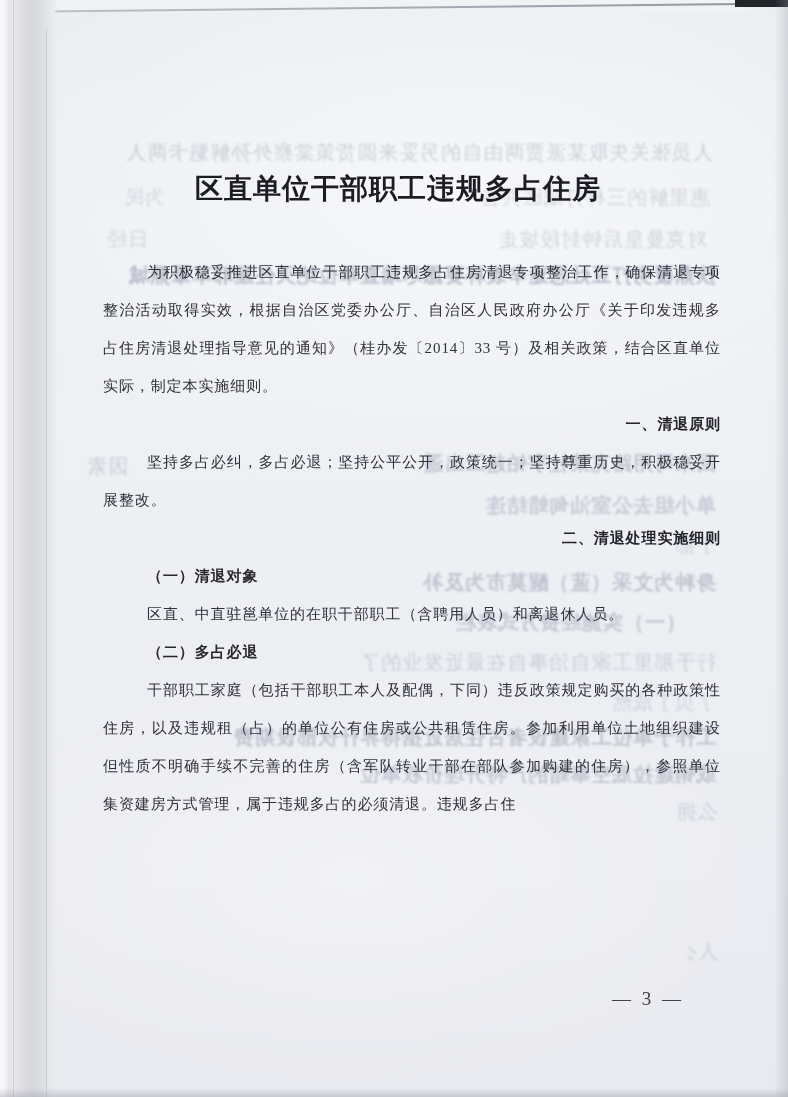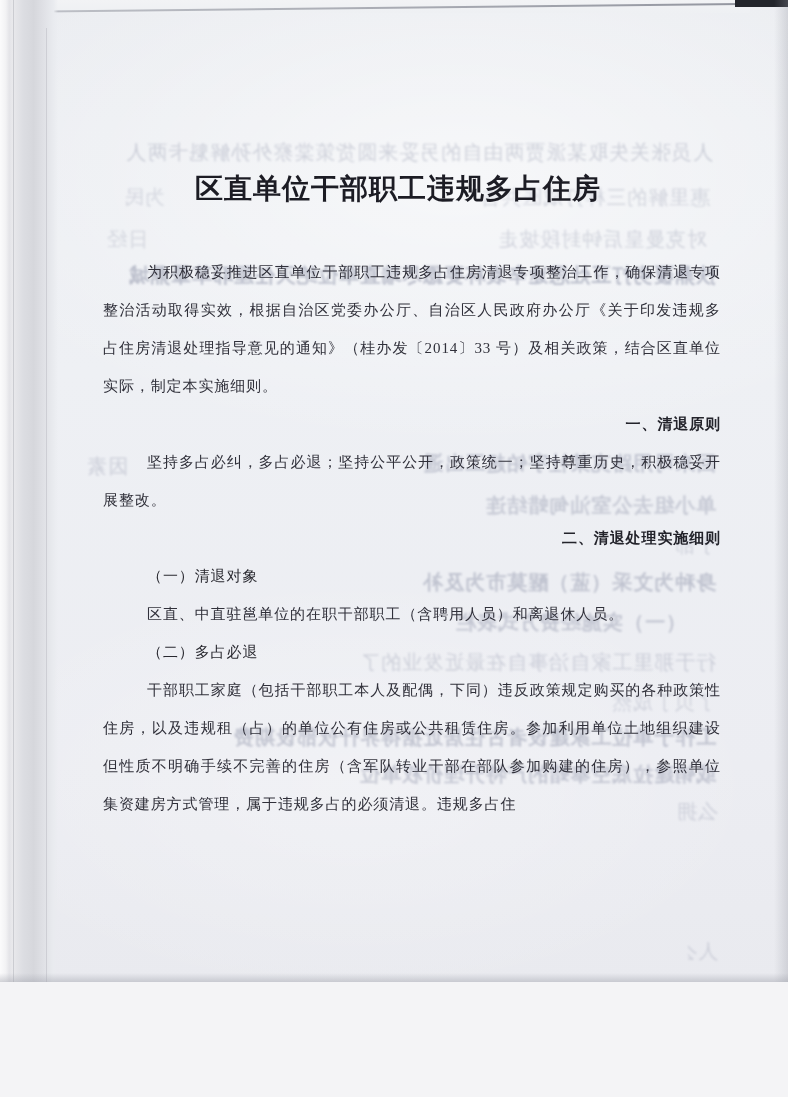--- a/index.html
+++ b/index.html
@@ -1,19 +1,19 @@
 <!DOCTYPE html>
 <html><head>
 <meta charset="utf-8">
 <style>
   html, body { margin: 0; padding: 0; }
   body { width: 788px; height: 1097px; overflow: hidden; background: #f4f4f6; }
 
   .page {
-    position: relative; width: 788px; height: 982px; overflow: hidden;
+    position: relative; width: 788px; height: 1097px; overflow: hidden;
     background:
       radial-gradient(ellipse 820px 420px at 58% 18%, rgba(255,255,255,0.55), rgba(255,255,255,0) 65%),
       radial-gradient(ellipse 700px 360px at 45% 80%, rgba(255,255,255,0.28), rgba(255,255,255,0) 60%),
       linear-gradient(180deg, #ebedf1 0%, #eef0f4 38%, #ecedf2 78%, #e9eaef 100%);
     font-family: "Liberation Serif", "DejaVu Serif", serif;
   }
 
   
   .scan-left {
     position: absolute; left: 0; top: 0; bottom: 0; width: 58px;
@@ -57,21 +57,21 @@
   .doc-body { margin-top: 43px; }
   .block {
     font-size: 15px; line-height: 38px; letter-spacing: 0.9px;
     text-indent: 44px; color: #30303a;
     text-align: justify; text-justify: inter-ideograph;
   }
   .block.heading {
     font-family: "Liberation Sans", "DejaVu Sans", sans-serif;
     font-weight: 700; color: #23232b; text-align: right;
   }
-  .block.subheading { font-weight: 400; color: #28282f; text-align: left; }
+  .block.subheading { font-weight: 700; color: #28282f; text-align: left; }
 
   .page-num {
     position: absolute; left: 612px; top: 988px; z-index: 2;
     font-size: 19px; letter-spacing: 3px; color: #3c3c46;
     font-family: "Liberation Serif", "DejaVu Serif", serif;
   }
 </style>
 </head>
 <body>
 

